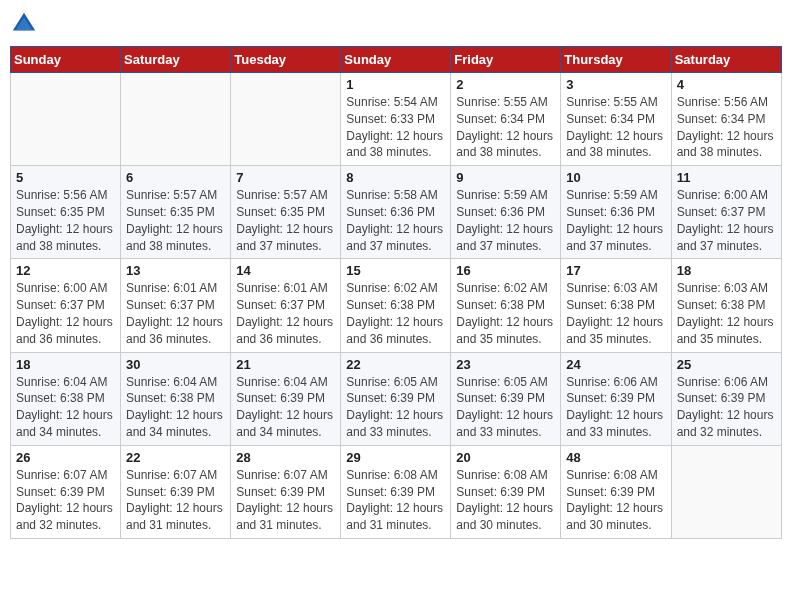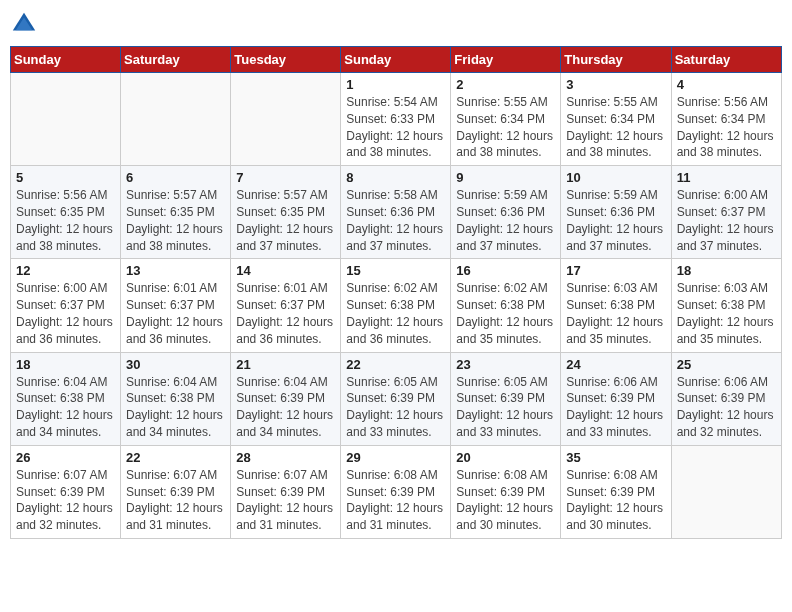--- a/index.html
+++ b/index.html
@@ -346,21 +346,21 @@
 and 31 minutes.</div>
         </td>
         <td>
           <span class="day-num">20</span>
           <div class="day-info" style="white-space: pre-line;">Sunrise: 6:08 AM
 Sunset: 6:39 PM
 Daylight: 12 hours
 and 30 minutes.</div>
         </td>
         <td>
-          <span class="day-num">35</span>
+          <span class="day-num">48</span>
           <div class="day-info" style="white-space: pre-line;">Sunrise: 6:08 AM
 Sunset: 6:39 PM
 Daylight: 12 hours
 and 30 minutes.</div>
         </td>
         <td class="empty"></td>
       </tr>
     </tbody>
 </table>
 

